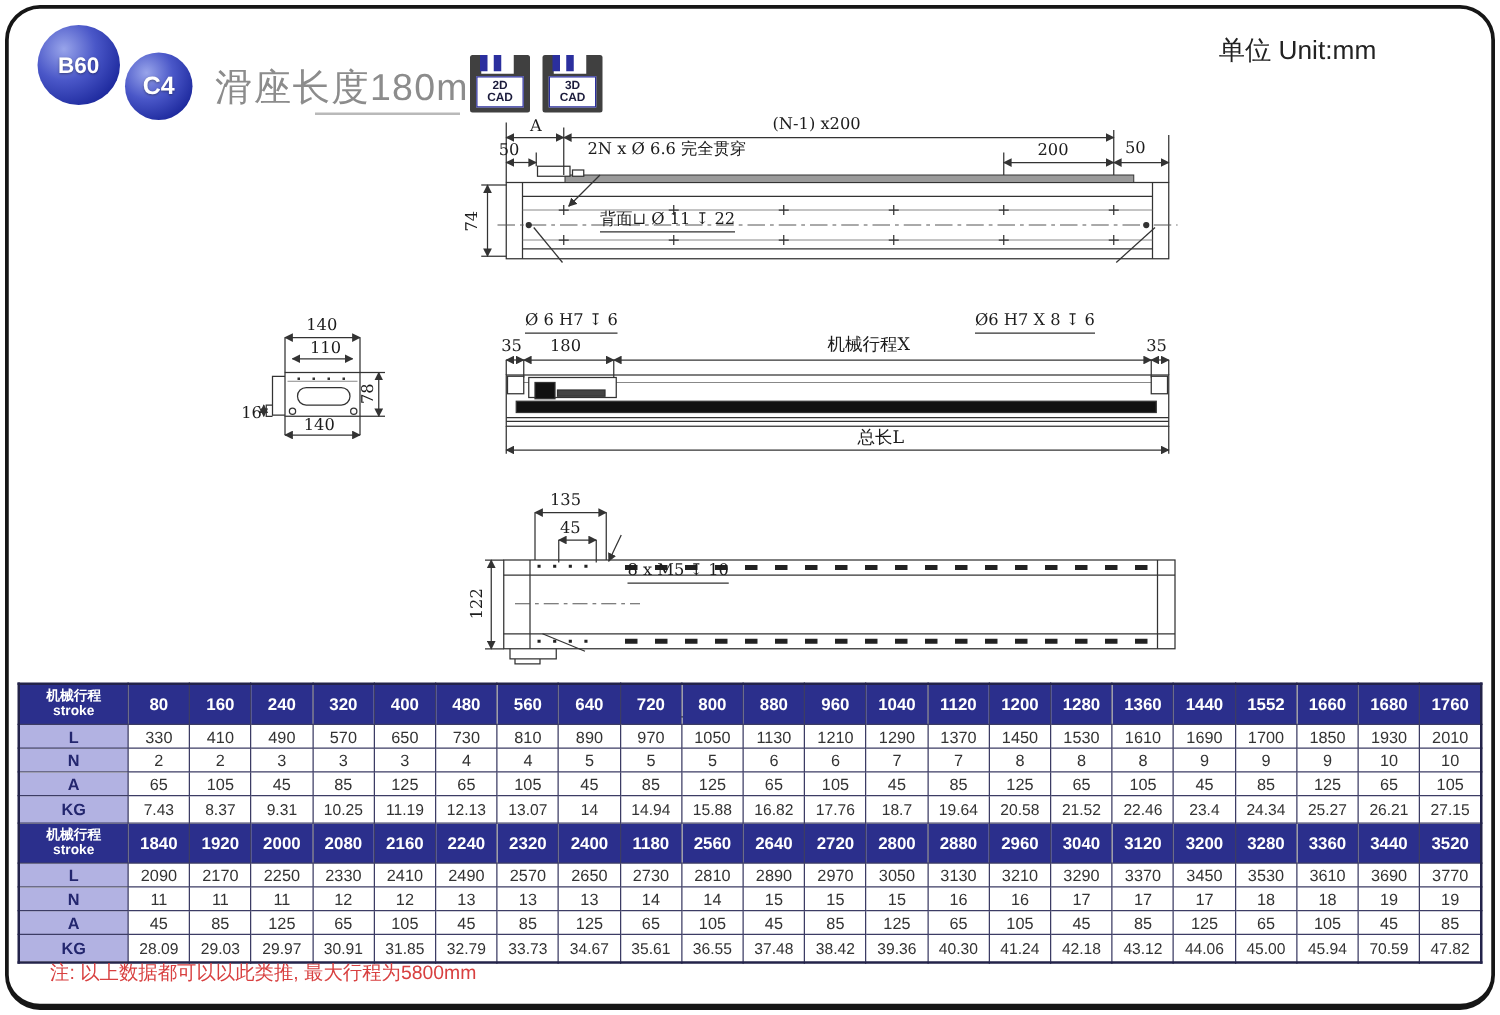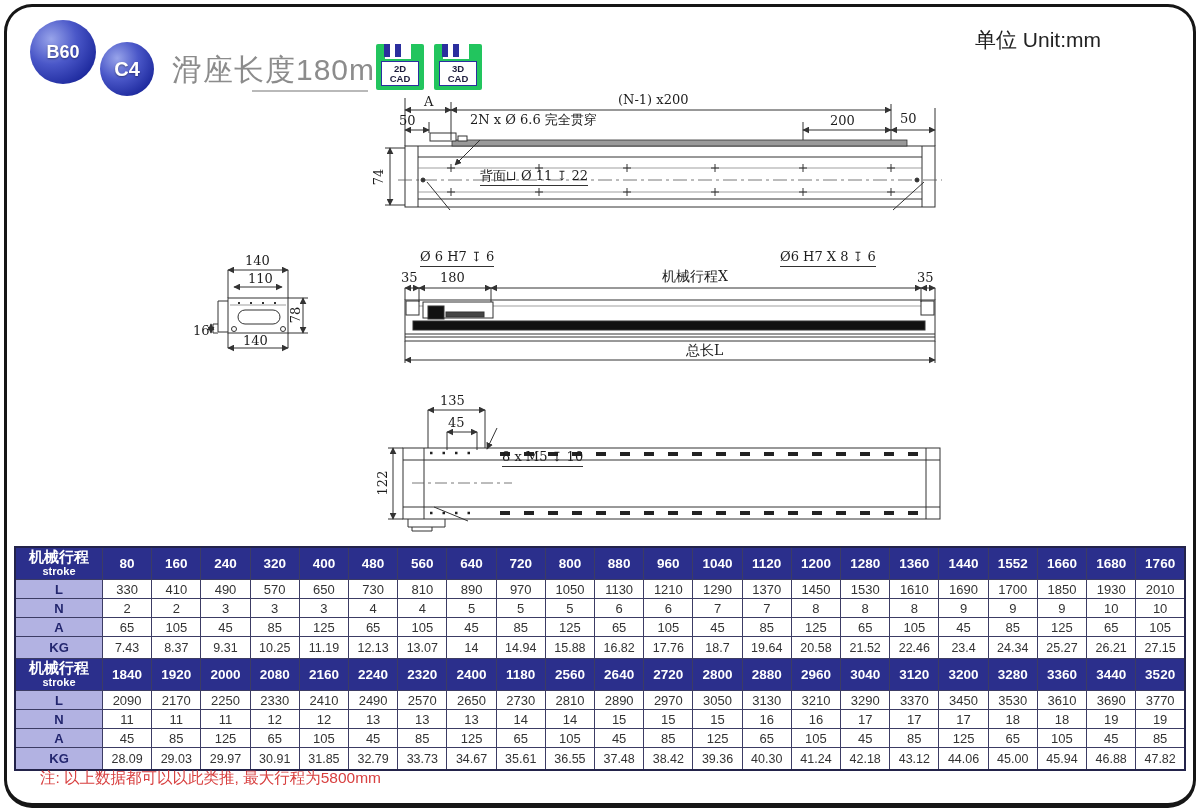--- a/index.html
+++ b/index.html
@@ -10,21 +10,21 @@
 
   
   .badge{position:absolute;border-radius:50%;color:#fff;font-weight:bold;
          display:flex;align-items:center;justify-content:center;
          background:radial-gradient(circle at 32% 30%, #98a4ea 0%, #4a57c8 40%, #1e2a9e 78%);
          text-shadow:0 1px 2px rgba(0,0,0,.4);}
   #badge-b60{left:30px;top:20px;width:66px;height:64px;font-size:18px;}
   #badge-c4{left:100px;top:42px;width:54px;height:54px;font-size:20px;}
   #page-title{position:absolute;left:172px;top:50px;font-size:30px;color:#8c8c8c;letter-spacing:1px;}
   #title-underline{position:absolute;left:252px;top:90px;width:116px;height:2px;background:#b9b9b9;}
-  .cad-icon{position:absolute;top:44px;width:48px;height:46px;background:#22c55e;border-radius:2px;}
+  .cad-icon{position:absolute;top:44px;width:48px;height:46px;background:#404040;border-radius:2px;}
   #cad-2d{left:376px;} #cad-3d{left:434px;}
   .cad-notch{position:absolute;top:0;left:9px;width:26px;height:15px;background:#fff;}
   .cad-prong{position:absolute;top:0;width:6px;height:13px;background:#2b2f9e;}
   .cad-prong.p1{left:8px;} .cad-prong.p2{left:19px;}
   .cad-label{position:absolute;left:5px;right:5px;top:17px;bottom:4px;background:#fff;
              border:1px solid #2b2f9e;display:flex;flex-direction:column;align-items:center;
              justify-content:center;font-size:9.5px;font-weight:bold;color:#1c1c3c;line-height:1.05;}
   #unit-label{position:absolute;left:975px;top:26px;font-size:21px;color:#222;text-align:right;}
 
   
@@ -33,21 +33,21 @@
   .dim-label.ul{border-bottom:1px solid #333;padding-bottom:1px;margin-top:40px;}
   .dim-label.rot{transform:translate(-50%,-50%) rotate(-90deg);}
   .dim-label.big{font-size:14px;}
 
   
   #stroke-table{position:absolute;left:14px;top:546px;width:1172px;border-collapse:collapse;
                 table-layout:fixed;border:2px solid #23234a;}
   #stroke-table th,#stroke-table td{border:1px solid #3c3c64;text-align:center;padding:0;overflow:hidden;}
   #stroke-table .t-lab{width:86px;}
   .t-hdr th{background:#2b2f8c;color:#fff;font-weight:bold;font-size:13.5px;height:31px;}
-  .hl1{font-size:15px;line-height:1.1;} .hl2{font-size:11px;font-weight:bold;line-height:1.05;}
+  .hl1{font-size:11px;line-height:1.1;font-family:Liberation Mono, monospace;} .hl2{font-size:11px;font-weight:bold;line-height:1.05;}
   .t-row .t-lab{background:#b2b2e2;color:#23266e;font-weight:bold;font-size:13px;}
   .t-row td{background:#fff;color:#333;font-size:13px;height:18px;}
   .row-KG td{font-size:12.5px;height:21px;}
 
   #note{position:absolute;left:40px;top:768px;font-size:15.5px;color:#d84040;}
   svg .thin{stroke:#333;stroke-width:1;fill:none;}
 </style>
 </head>
 <body>
 
@@ -478,20 +478,20 @@
           <td>37.48</td>
           <td>38.42</td>
           <td>39.36</td>
           <td>40.30</td>
           <td>41.24</td>
           <td>42.18</td>
           <td>43.12</td>
           <td>44.06</td>
           <td>45.00</td>
           <td>45.94</td>
-          <td>46.88</td>
+          <td>70.59</td>
           <td>47.82</td>
         </tr>
       </tbody>
     </table>
 
   <div id="note">注: 以上数据都可以以此类推, 最大行程为5800mm</div>
 </div>
 
 </body></html>

